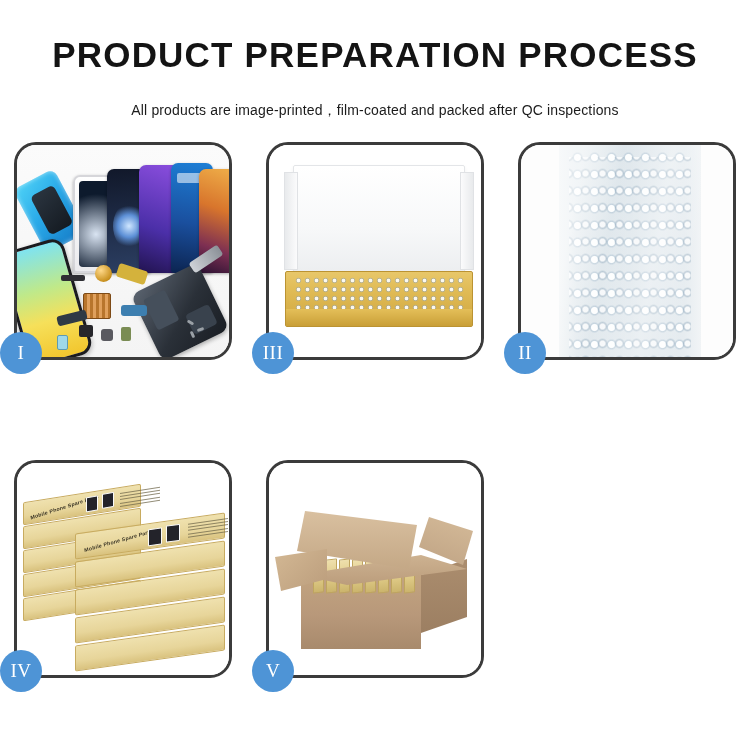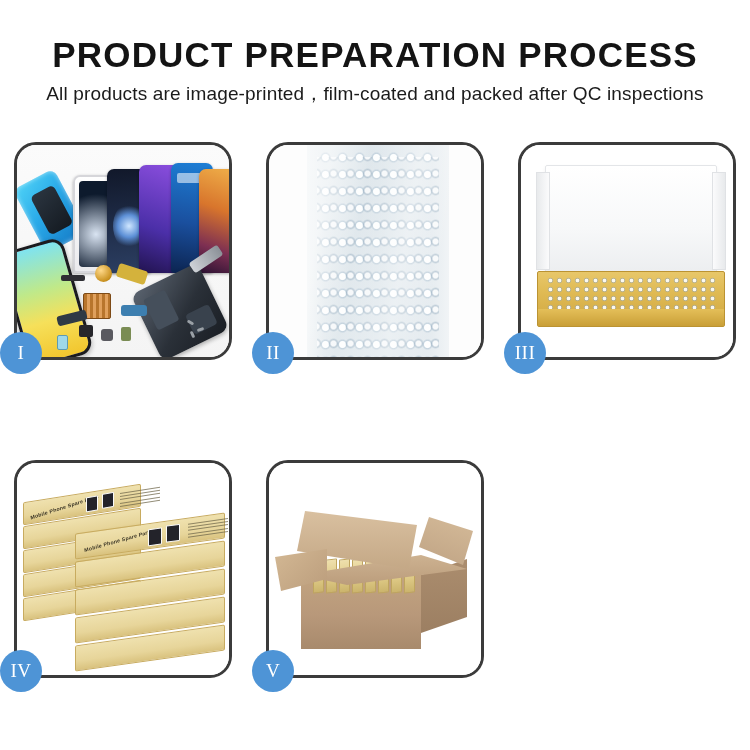--- a/index.html
+++ b/index.html
@@ -11,21 +11,21 @@
   }
   .page { position: relative; width: 594px; height: 750px; background: #fff; }
 
   
   .header { position: absolute; top: 34px; left: 0; width: 750px; text-align: center; }
   .title {
     font-size: 35px; font-weight: 700; color: #141414;
     letter-spacing: 1.2px; line-height: 42px; white-space: nowrap;
   }
   .subtitle {
-    margin-top: 8px; font-size: 19px; color: #1b1b1b;
+    margin-top: 24px; font-size: 14px; color: #1b1b1b;
     letter-spacing: .15px; line-height: 20px; white-space: nowrap; text-align: center;
   }
 
   
   .grid {
     position: absolute; left: 14px; top: 142px;
     width: 722px; height: 537px;
     display: grid;
     grid-template-columns: repeat(3, 218px);
     grid-template-rows: repeat(2, 218px);
@@ -304,39 +304,39 @@
         <div class="screws">
             <i></i>
             <i></i>
             <i></i>
           </div>
       </div>
       <div class="badge">I</div>
     </div>
 
     <div class="card">
+      <div class="card-inner p3">
+        <div class="lid"></div>
+        <div class="tray">
+          <div class="inner"></div>
+          <div class="front"></div>
+        </div>
+      </div>
+      <div class="badge">III</div>
+    </div>
+
+    <div class="card">
       <div class="card-inner p2">
         <div class="wrap">
           <div class="bubbles"></div>
           <div class="bubbles2"></div>
           <div class="shine"></div>
         </div>
       </div>
       <div class="badge">II</div>
-    </div>
-
-    <div class="card">
-      <div class="card-inner p3">
-        <div class="lid"></div>
-        <div class="tray">
-          <div class="inner"></div>
-          <div class="front"></div>
-        </div>
-      </div>
-      <div class="badge">III</div>
     </div>
 
     <div class="card">
       <div class="card-inner p4">
         <div class="stack">
           <div class="bx bl bl5"></div>
           <div class="bx bl bl4"></div>
           <div class="bx bl bl3"></div>
           <div class="bx bl bl2"></div>
           <div class="bx bl bl1">

